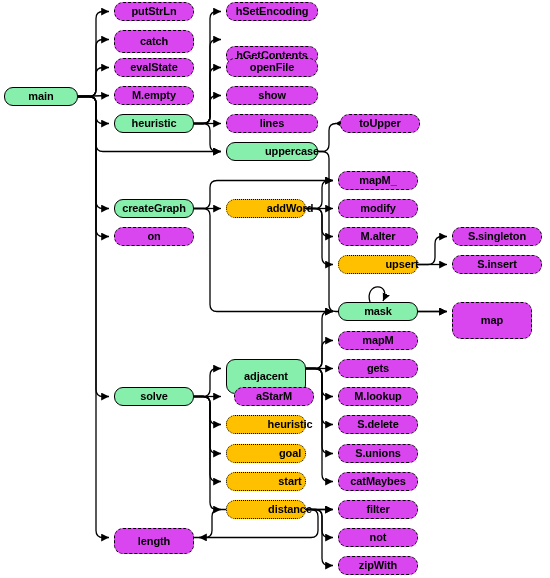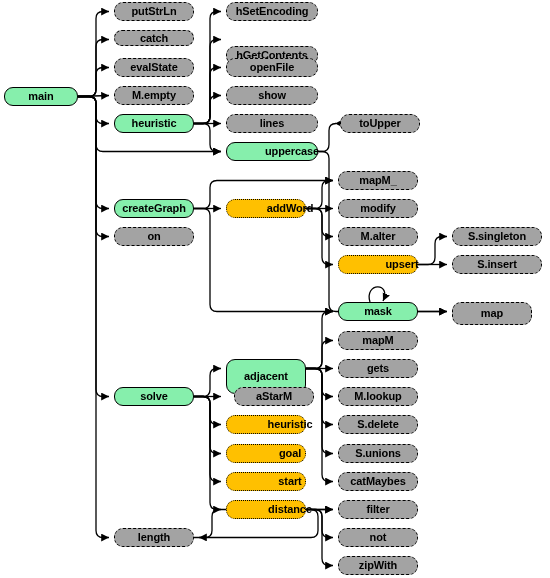--- a/index.html
+++ b/index.html
@@ -3,21 +3,21 @@
 <meta charset="utf-8">
 <style>
   html,body{margin:0;padding:0;background:#ffffff;}
   body{width:550px;height:578px;position:relative;overflow:hidden;
        font-family:"Liberation Sans","DejaVu Sans",sans-serif;}
   #canvas{position:absolute;left:0;top:0;width:550px;height:578px;}
   svg.edges{position:absolute;left:0;top:0;width:550px;height:578px;pointer-events:none;}
   .node{position:absolute;box-sizing:border-box;display:flex;align-items:center;
         justify-content:center;border-radius:9px;font-size:11px;font-weight:bold;
         color:#000000;letter-spacing:-0.1px;white-space:nowrap;}
-  .node.plain{background:#a3a3a3;border:1.4px dashed #000000;}
+  .node.plain{background:#d946ef;border:1.4px dashed #000000;}
   .node.blue{background:#86efac;border:1.4px solid #000000;}
   .node.amber{background:#ffc000;border:1.4px dotted #000000;padding-left:48px;}
   .node .lbl{line-height:1;}
 </style>
 </head>
 <body>
 
 <div id="canvas">
   <svg class="edges" viewBox="0 0 550 578">
     <defs>
@@ -75,21 +75,21 @@
         <path d="M194,537.5 L205,537.5 Q212,537.5 212,530.5 L212,516.5 Q212,509.5 219,509.5 L333,509.5" marker-end="url(#ah)"></path>
       </g>
   </svg>
   <div id="node-layer">
       <div class="node blue" style="left: 4px; top: 87px; width: 74px; height: 19px;">
         <span class="lbl">main</span>
       </div>
       <div class="node plain" style="left: 114px; top: 2px; width: 80px; height: 19px;">
         <span class="lbl">putStrLn</span>
       </div>
-      <div class="node plain" style="left: 114px; top: 30px; width: 80px; height: 16px;">
+      <div class="node plain" style="left: 114px; top: 30px; width: 80px; height: 23px;">
         <span class="lbl">catch</span>
       </div>
       <div class="node plain" style="left: 114px; top: 58px; width: 80px; height: 19px;">
         <span class="lbl">evalState</span>
       </div>
       <div class="node plain" style="left: 114px; top: 86px; width: 80px; height: 19px;">
         <span class="lbl">M.empty</span>
       </div>
       <div class="node blue" style="left: 114px; top: 114px; width: 80px; height: 19px;">
         <span class="lbl">heuristic</span>
@@ -138,21 +138,21 @@
       </div>
       <div class="node plain" style="left: 452px; top: 227px; width: 90px; height: 19px;">
         <span class="lbl">S.singleton</span>
       </div>
       <div class="node plain" style="left: 452px; top: 255px; width: 90px; height: 19px;">
         <span class="lbl">S.insert</span>
       </div>
       <div class="node blue" style="left: 338px; top: 302px; width: 80px; height: 19px;">
         <span class="lbl">mask</span>
       </div>
-      <div class="node plain" style="left: 452px; top: 302px; width: 80px; height: 23px;">
+      <div class="node plain" style="left: 452px; top: 302px; width: 80px; height: 37px;">
         <span class="lbl">map</span>
       </div>
       <div class="node blue" style="left: 114px; top: 387px; width: 80px; height: 19px;">
         <span class="lbl">solve</span>
       </div>
       <div class="node blue" style="left: 226px; top: 359px; width: 80px; height: 35px;">
         <span class="lbl">adjacent</span>
       </div>
       <div class="node plain" style="left: 226px; top: 387px; width: 80px; height: 19px; margin-left: 8px;">
         <span class="lbl">aStarM</span>
@@ -189,17 +189,17 @@
       </div>
       <div class="node plain" style="left: 338px; top: 500px; width: 80px; height: 19px;">
         <span class="lbl">filter</span>
       </div>
       <div class="node plain" style="left: 338px; top: 528px; width: 80px; height: 19px;">
         <span class="lbl">not</span>
       </div>
       <div class="node plain" style="left: 338px; top: 556px; width: 80px; height: 19px;">
         <span class="lbl">zipWith</span>
       </div>
-      <div class="node plain" style="left: 114px; top: 528px; width: 80px; height: 19px;">
+      <div class="node plain" style="left: 114px; top: 528px; width: 80px; height: 26px;">
         <span class="lbl">length</span>
       </div>
     </div>
 </div>
 
 </body></html>

